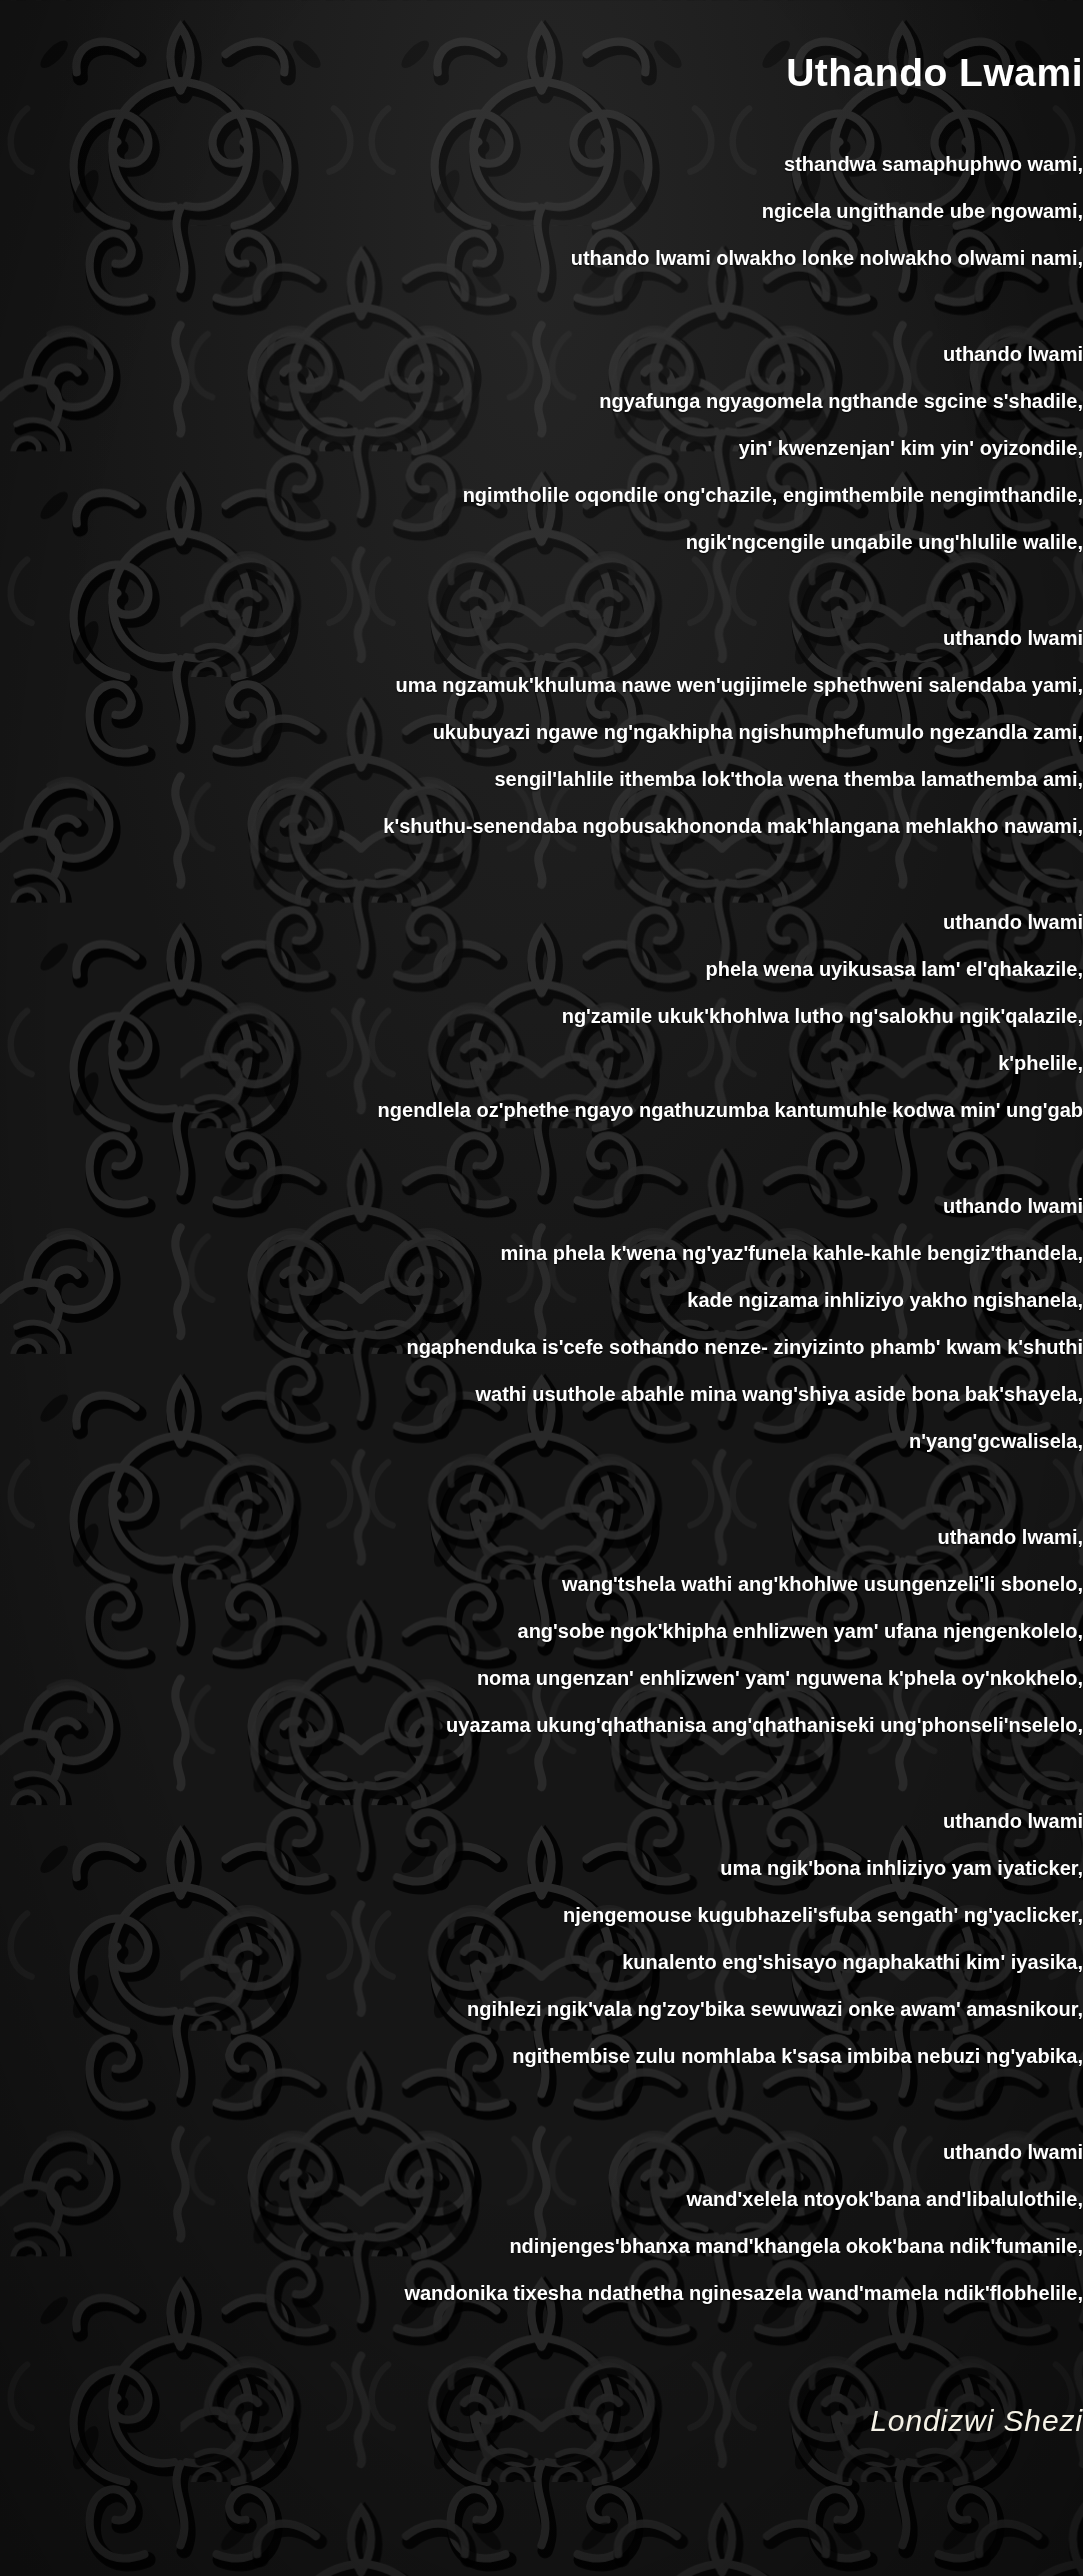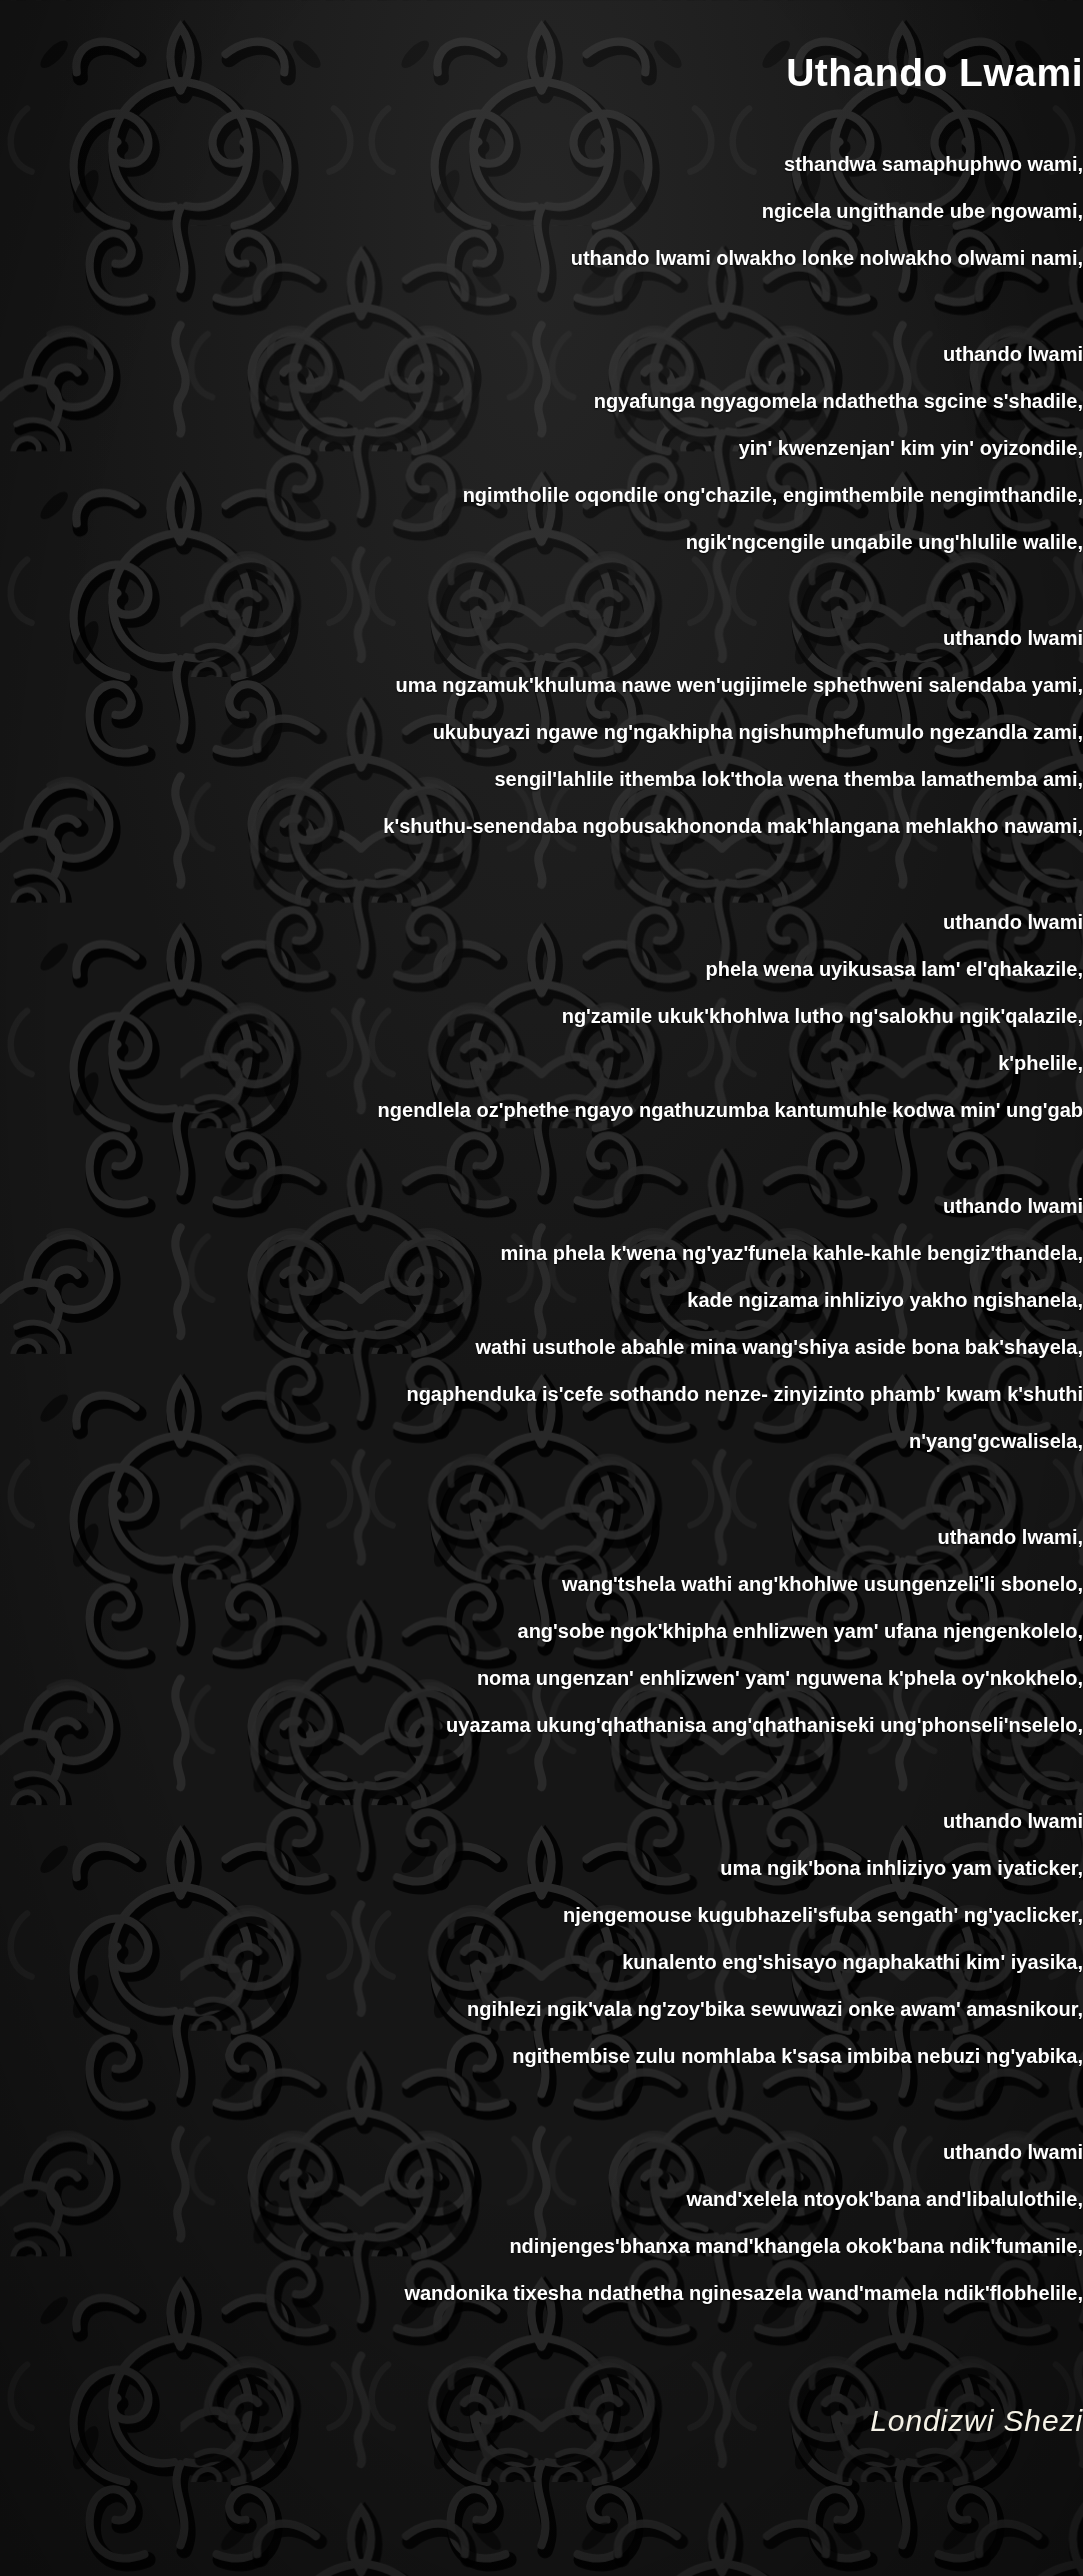--- a/index.html
+++ b/index.html
@@ -128,21 +128,21 @@
 <main class="content" style="color: rgb(255, 255, 255); text-align: right;">
   <h1 class="poem-title">Uthando Lwami</h1>
   <div class="poem-body">
       <div class="stanza">
         <div class="line">sthandwa samaphuphwo wami,</div>
         <div class="line">ngicela ungithande ube ngowami,</div>
         <div class="line">uthando lwami olwakho lonke nolwakho olwami nami,</div>
       </div>
       <div class="stanza">
         <div class="line">uthando lwami</div>
-        <div class="line">ngyafunga ngyagomela ndathetha sgcine s'shadile,</div>
+        <div class="line">ngyafunga ngyagomela ngthande sgcine s'shadile,</div>
         <div class="line">yin' kwenzenjan' kim yin' oyizondile,</div>
         <div class="line">ngimtholile oqondile ong'chazile, engimthembile nengimthandile,</div>
         <div class="line">ngik'ngcengile unqabile ung'hlulile walile,</div>
       </div>
       <div class="stanza">
         <div class="line">uthando lwami</div>
         <div class="line">uma ngzamuk'khuluma nawe wen'ugijimele sphethweni salendaba yami,</div>
         <div class="line">ukubuyazi ngawe ng'ngakhipha ngishumphefumulo ngezandla zami,</div>
         <div class="line">sengil'lahlile ithemba lok'thola wena themba lamathemba ami,</div>
         <div class="line">k'shuthu-senendaba ngobusakhononda mak'hlangana mehlakho nawami,</div>
@@ -151,22 +151,22 @@
         <div class="line">uthando lwami</div>
         <div class="line">phela wena uyikusasa lam' el'qhakazile,</div>
         <div class="line">ng'zamile ukuk'khohlwa lutho ng'salokhu ngik'qalazile,</div>
         <div class="line">k'phelile,</div>
         <div class="line">ngendlela oz'phethe ngayo ngathuzumba kantumuhle kodwa min' ung'gab</div>
       </div>
       <div class="stanza">
         <div class="line">uthando lwami</div>
         <div class="line">mina phela k'wena ng'yaz'funela kahle-kahle bengiz'thandela,</div>
         <div class="line">kade ngizama inhliziyo yakho ngishanela,</div>
+        <div class="line">ngaphenduka is'cefe sothando nenze- zinyizinto phamb' kwam k'shuthi</div>
         <div class="line">wathi usuthole abahle mina wang'shiya aside bona bak'shayela,</div>
-        <div class="line">ngaphenduka is'cefe sothando nenze- zinyizinto phamb' kwam k'shuthi</div>
         <div class="line">n'yang'gcwalisela,</div>
       </div>
       <div class="stanza">
         <div class="line">uthando lwami,</div>
         <div class="line">wang'tshela wathi ang'khohlwe usungenzeli'li sbonelo,</div>
         <div class="line">ang'sobe ngok'khipha enhlizwen yam' ufana njengenkolelo,</div>
         <div class="line">noma ungenzan' enhlizwen' yam' nguwena k'phela oy'nkokhelo,</div>
         <div class="line">uyazama ukung'qhathanisa ang'qhathaniseki ung'phonseli'nselelo,</div>
       </div>
       <div class="stanza">

